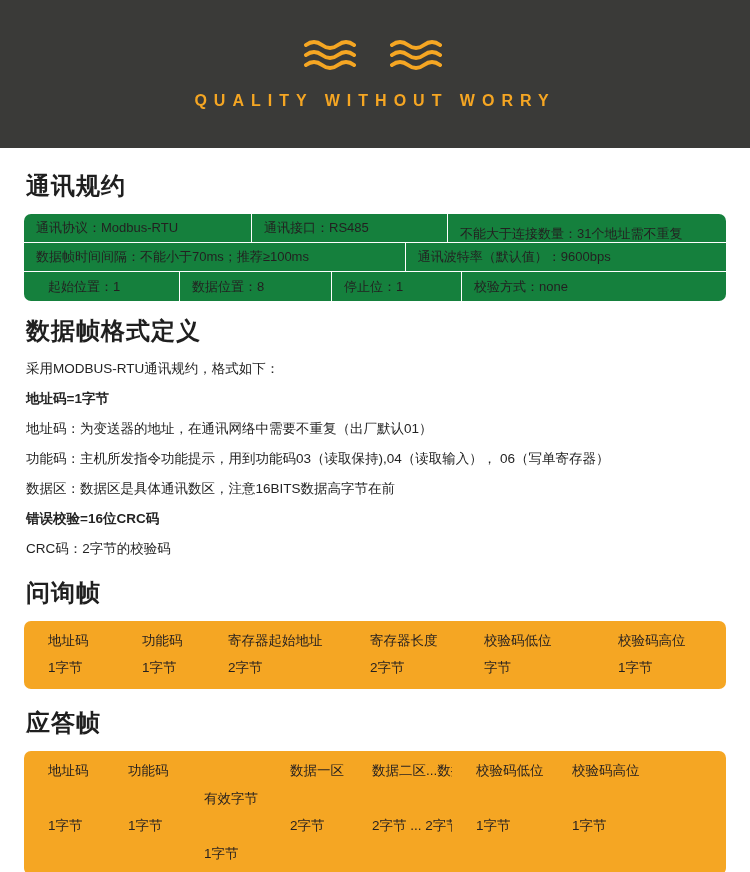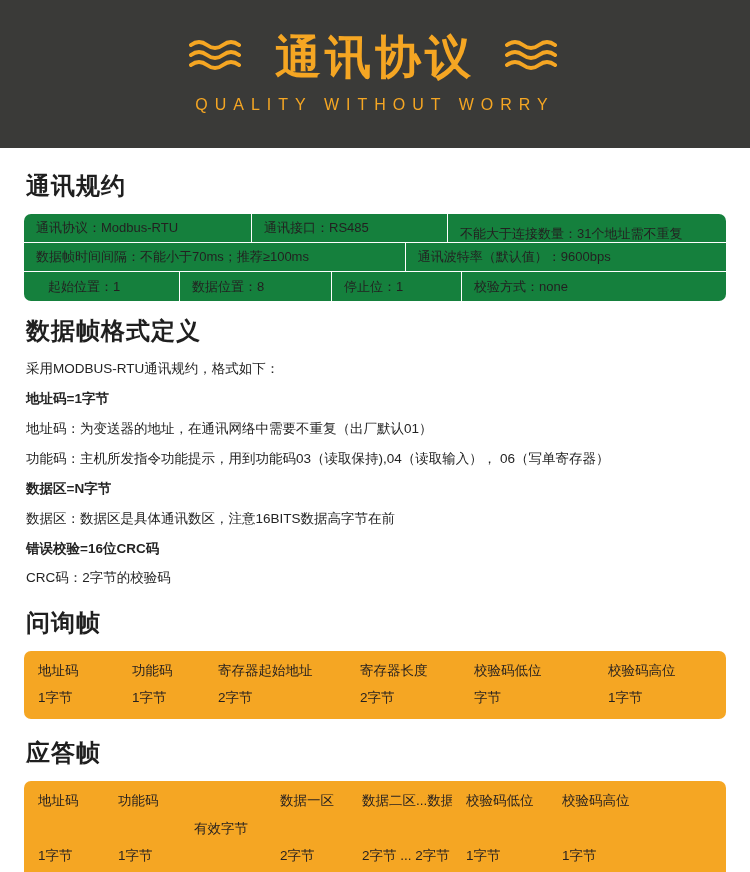--- a/index.html
+++ b/index.html
@@ -49,21 +49,21 @@
     color: #f5a623;
     letter-spacing: 4px;
     line-height: 1;
     font-family: "DejaVu Sans", "Liberation Sans", sans-serif;
   }
   .banner-sub {
     margin-top: 16px;
     font-size: 16px;
     color: #f5a623;
     letter-spacing: 7px;
-    font-weight: normal;
+    font-weight: bold;
     font-family: "Liberation Sans", sans-serif;
   }
 
   
   .content {
     padding: 22px 24px 0 24px;
     box-sizing: border-box;
     width: 750px;
   }
 
@@ -143,21 +143,21 @@
   .frame-line {
     display: flex;
     width: 100%;
     box-sizing: border-box;
   }
   .frame-line.top { margin-bottom: 9px; }
   .frame-cell {
     font-size: 13.5px;
     color: #231f20;
     box-sizing: border-box;
-    padding-left: 14px;
+    padding-left: 24px;
     white-space: nowrap;
     overflow: hidden;
   }
 
   
   .q-w0 { width: 94px; }
   .q-w1 { width: 86px; }
   .q-w2 { width: 142px; }
   .q-w3 { width: 114px; }
   .q-w4 { width: 134px; }
@@ -178,21 +178,20 @@
 <div class="banner">
   <div class="banner-inner">
     <div class="title-row">
       <span class="wave">
         <svg width="56" height="34" viewBox="0 0 56 34">
           <path d="M2 7 q8 -6 16 0 t16 0 t16 0" stroke="#f5a623" stroke-width="4" fill="none" stroke-linecap="round"></path>
           <path d="M2 17 q8 -6 16 0 t16 0 t16 0" stroke="#f5a623" stroke-width="4" fill="none" stroke-linecap="round"></path>
           <path d="M2 27 q8 -6 16 0 t16 0 t16 0" stroke="#f5a623" stroke-width="4" fill="none" stroke-linecap="round"></path>
         </svg>
       </span>
-      <span class="banner-title">通讯协议</span>
       <span class="wave">
         <svg width="56" height="34" viewBox="0 0 56 34">
           <path d="M2 7 q8 -6 16 0 t16 0 t16 0" stroke="#f5a623" stroke-width="4" fill="none" stroke-linecap="round"></path>
           <path d="M2 17 q8 -6 16 0 t16 0 t16 0" stroke="#f5a623" stroke-width="4" fill="none" stroke-linecap="round"></path>
           <path d="M2 27 q8 -6 16 0 t16 0 t16 0" stroke="#f5a623" stroke-width="4" fill="none" stroke-linecap="round"></path>
         </svg>
       </span>
     </div>
     <div class="banner-sub">QUALITY WITHOUT WORRY</div>
   </div>
@@ -219,21 +218,20 @@
       <div class="spec-cell c4">校验方式：none</div>
     </div>
   </div>
 
   <div class="h2">数据帧格式定义</div>
 
   <p class="para">采用MODBUS-RTU通讯规约，格式如下：</p>
   <p class="para bold">地址码=1字节</p>
   <p class="para">地址码：为变送器的地址，在通讯网络中需要不重复（出厂默认01）</p>
   <p class="para">功能码：主机所发指令功能提示，用到功能码03（读取保持),04（读取输入）， 06（写单寄存器）</p>
-  <p class="para bold">数据区=N字节</p>
   <p class="para">数据区：数据区是具体通讯数区，注意16BITS数据高字节在前</p>
   <p class="para bold">错误校验=16位CRC码</p>
   <p class="para">CRC码：2字节的校验码</p>
 
   <div class="h2 tight">问询帧</div>
 
   <div class="frame-table">
     <div class="frame-line top">
       <div class="frame-cell q-w0">地址码</div>
       <div class="frame-cell q-w1">功能码</div>

